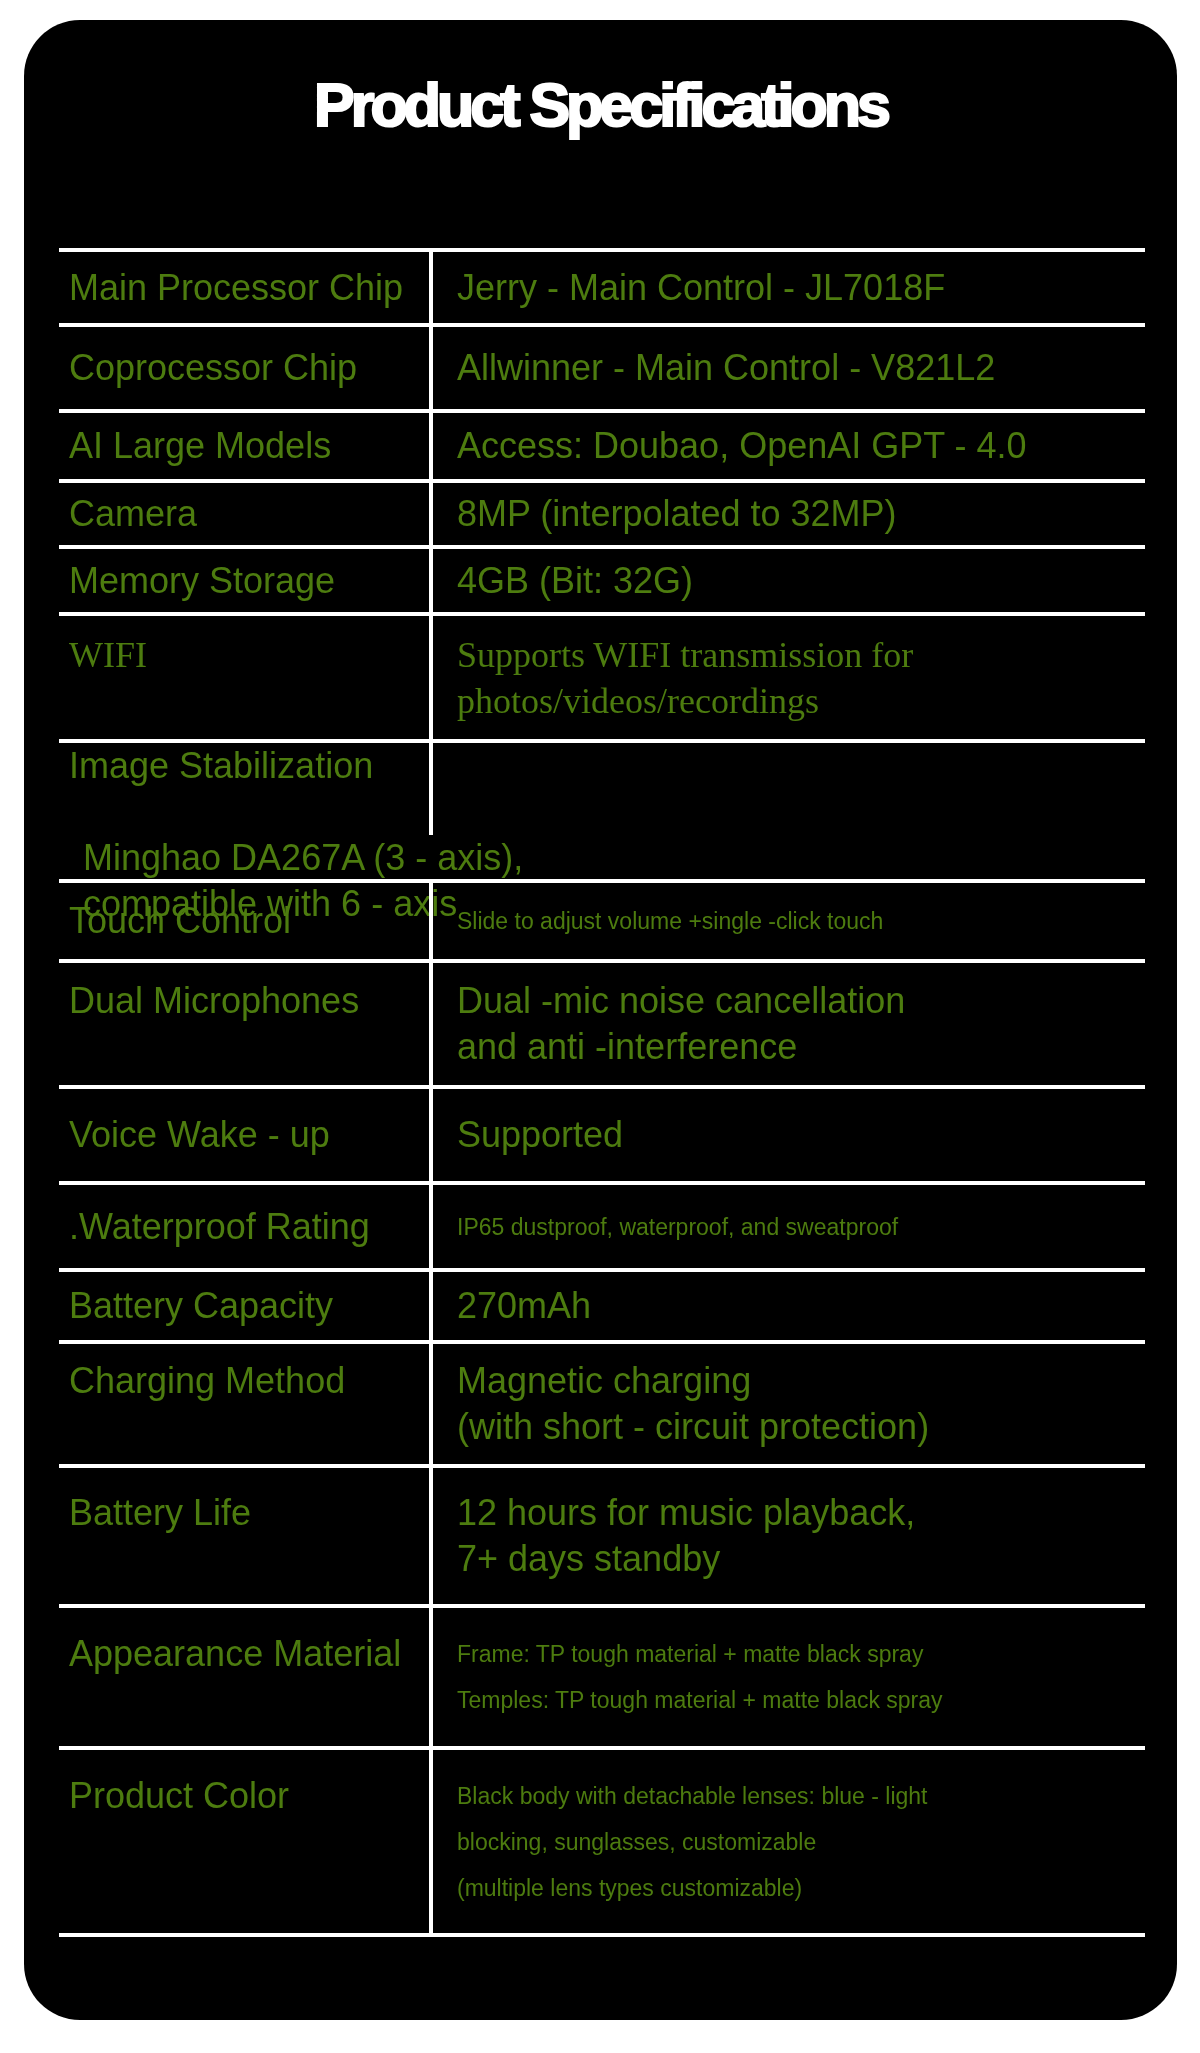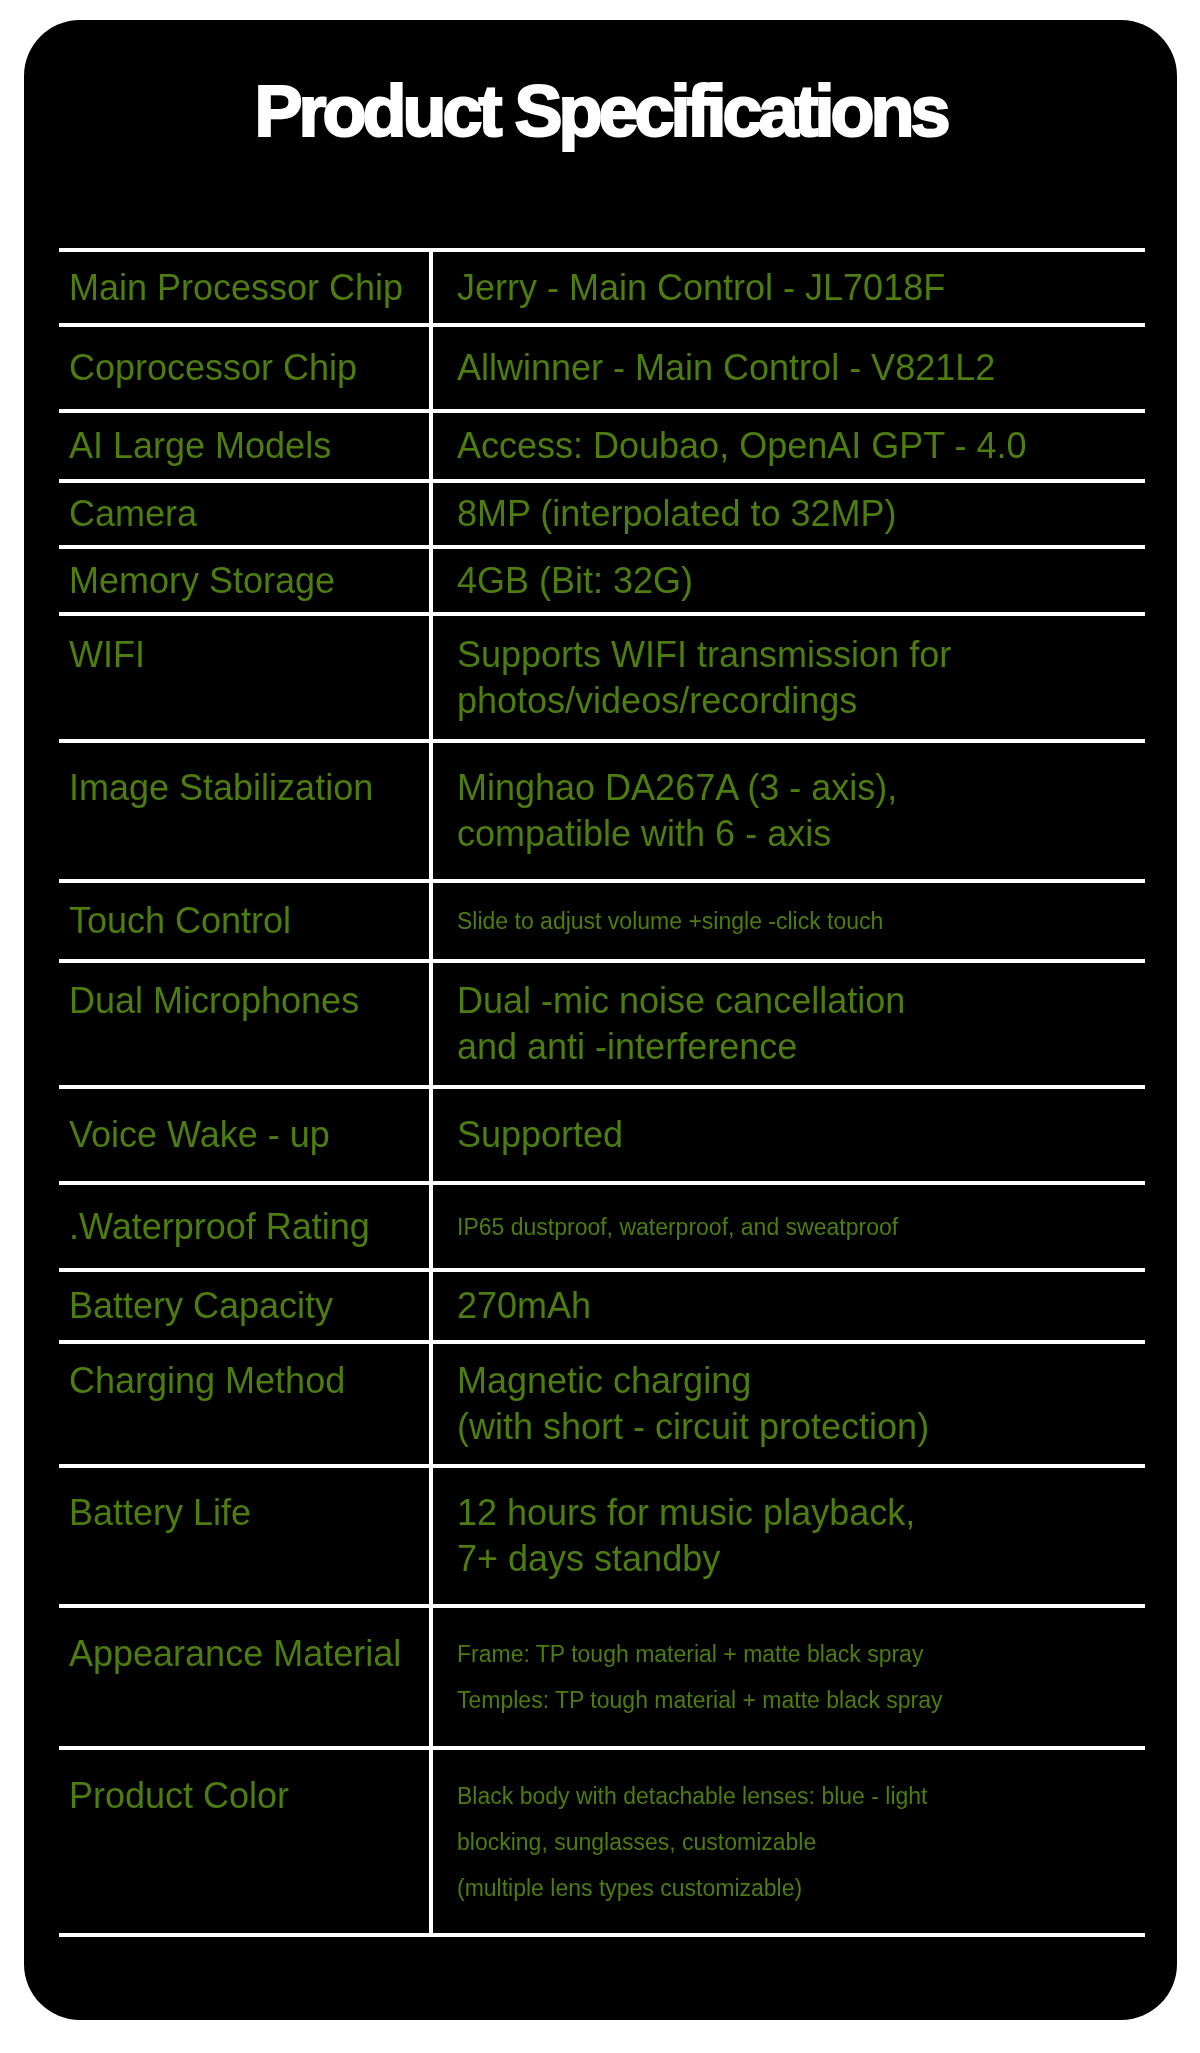--- a/index.html
+++ b/index.html
@@ -25,21 +25,21 @@
     border-radius: 56px;
   }
   .title {
     position: absolute;
     top: 50px;
     left: 0;
     width: 100%;
     margin: 0;
     text-align: center;
     color: #ffffff;
-    font-size: 72px;
+    font-size: 61px;
     font-weight: bold;
     letter-spacing: -4px;
     -webkit-text-stroke: 2.2px #ffffff;
     white-space: nowrap;
   }
   .spec-table {
     position: absolute;
     left: 35px;
     top: 228px;
     width: 1086px;
@@ -121,31 +121,31 @@
           </div>
         </div>
         <div class="row" style="height: 67px;">
           <div class="cell label-cell">
             <div class="line">Memory Storage</div>
           </div>
           <div class="cell value-cell">
             <div class="line">4GB (Bit: 32G)</div>
           </div>
         </div>
-        <div class="row" style="height: 127px;">
+        <div class="row" style="height: 127px; font-family: Liberation Serif, serif;">
           <div class="cell label-cell">
             <div class="line">WIFI</div>
             <div class="spacer" style="height: 46px;"></div>
           </div>
           <div class="cell value-cell">
             <div class="line">Supports WIFI transmission for</div>
             <div class="line">photos/videos/recordings</div>
           </div>
         </div>
-        <div class="row" style="height: 140px;">
+        <div class="row" style="height: 140px; flex-direction: column;">
           <div class="cell label-cell">
             <div class="line">Image Stabilization</div>
             <div class="spacer" style="height: 46px;"></div>
           </div>
           <div class="cell value-cell">
             <div class="line">Minghao DA267A (3 - axis),</div>
             <div class="line">compatible with 6 - axis</div>
           </div>
         </div>
         <div class="row" style="height: 80px;">

